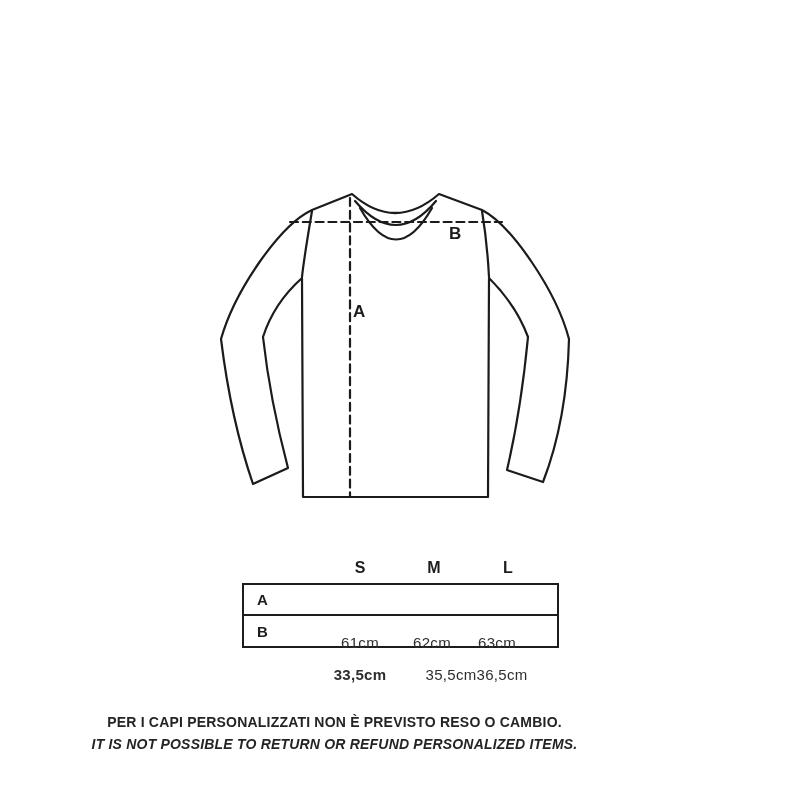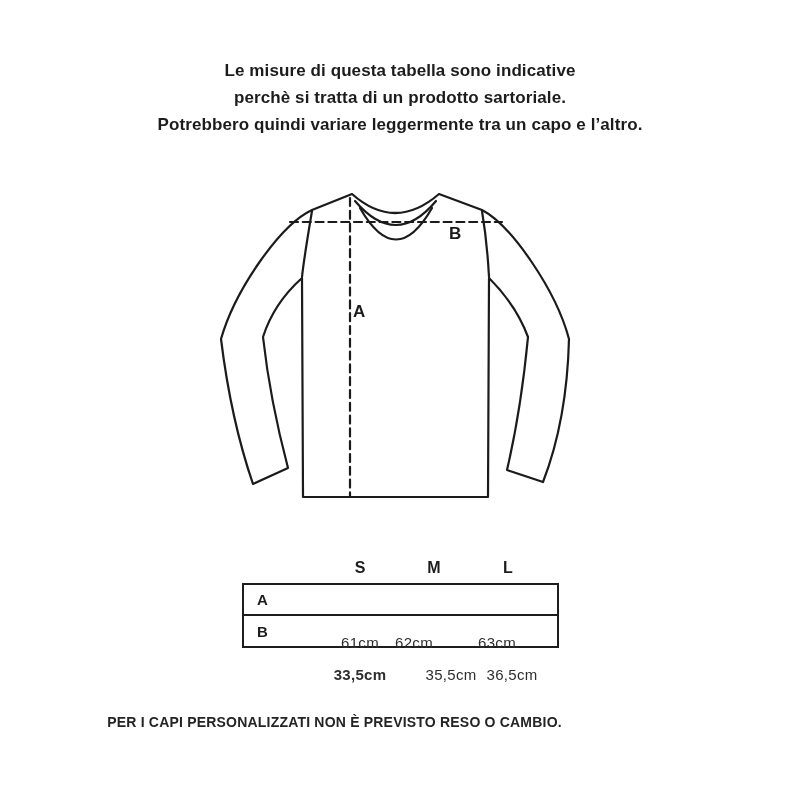--- a/index.html
+++ b/index.html
@@ -46,25 +46,20 @@
     font-size:14px;font-weight:700;color:#242424;line-height:21.5px;
     letter-spacing:.2px;
   }
   #footer-note .en{font-style:italic;}
 </style>
 </head>
 <body>
 
 <div id="page">
 
-  <div id="header-note" class="abs">
-    <div>Le misure di questa tabella sono indicative</div>
-    <div>perchè si tratta di un prodotto sartoriale.</div>
-    <div>Potrebbero quindi variare leggermente tra un capo e l’altro.</div>
-  </div>
 
   <svg class="abs" style="left:180px;top:180px;" width="440" height="340" viewBox="180 180 440 340">
     <g fill="none" stroke="#1b1b1b" stroke-width="2.2" stroke-linejoin="round" stroke-linecap="round">
 
       <path fill="#ffffff" d="
         M 352 194
         L 312 210
         C 280 225 235 290 221 339
         Q 231 420 253 484
         L 288 468
@@ -98,25 +93,26 @@
 
   <span class="abs col-head" style="left:323px;">S</span>
   <span class="abs col-head" style="left:397px;">M</span>
   <span class="abs col-head" style="left:471px;">L</span>
 
   <div id="table-box" class="abs"></div>
   <div id="table-divider" class="abs"></div>
 
   <span class="abs row-label row-a">A</span>
   <span class="abs cell row-a" style="left:323px;">61cm</span>
-  <span class="abs cell row-a" style="left:377px;">62cm</span>
+  <span class="abs cell row-a" style="left:395px;">62cm</span>
   <span class="abs cell row-a" style="left:460px;">63cm</span>
 
   <span class="abs row-label row-b">B</span>
   <span class="abs cell row-b" style="left:323px;font-weight:bold;">33,5cm</span>
   <span class="abs cell row-b" style="left:414px;">35,5cm</span>
-  <span class="abs cell row-b" style="left:475px;">36,5cm</span>
+  <span class="abs cell row-b" style="left:465px;">36,5cm</span>
 
   <div id="footer-note" class="abs">
     <div class="it">PER I CAPI PERSONALIZZATI NON È PREVISTO RESO O CAMBIO.</div>
+    <div class="en">IT IS NOT POSSIBLE TO RETURN OR REFUND PERSONALIZED ITEMS.</div>
   </div>
 
 </div>
 
 </body></html>

